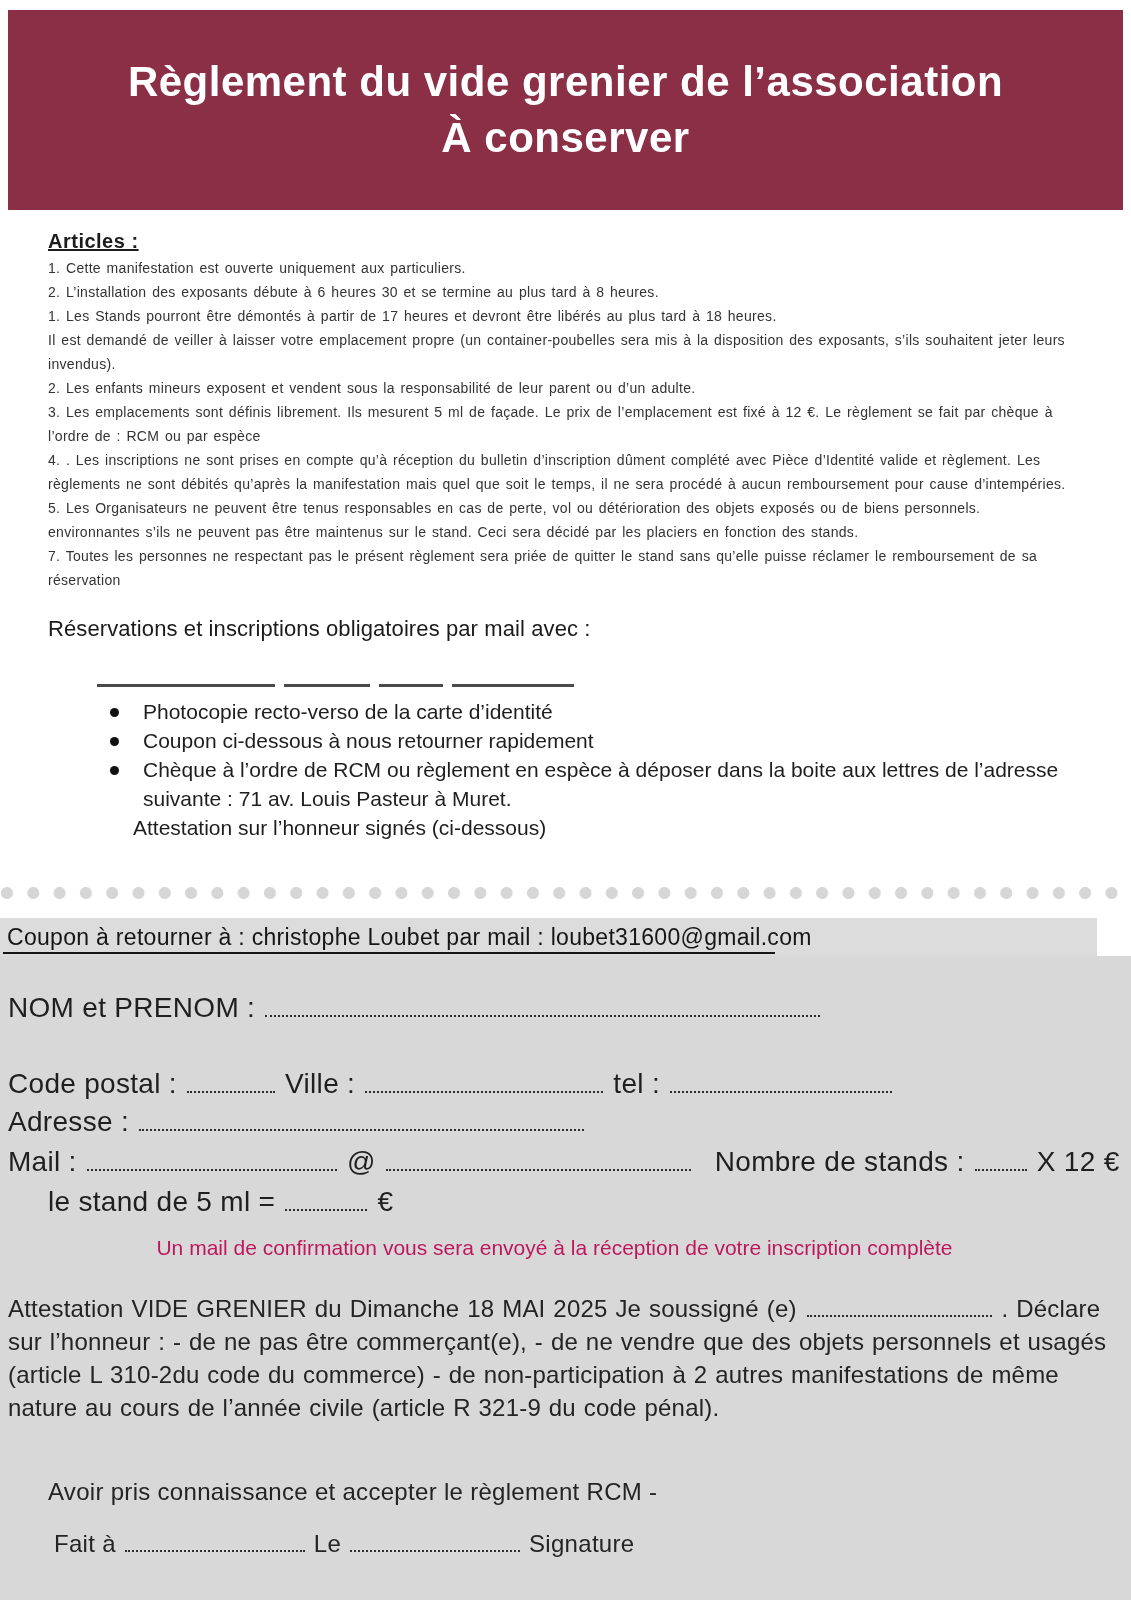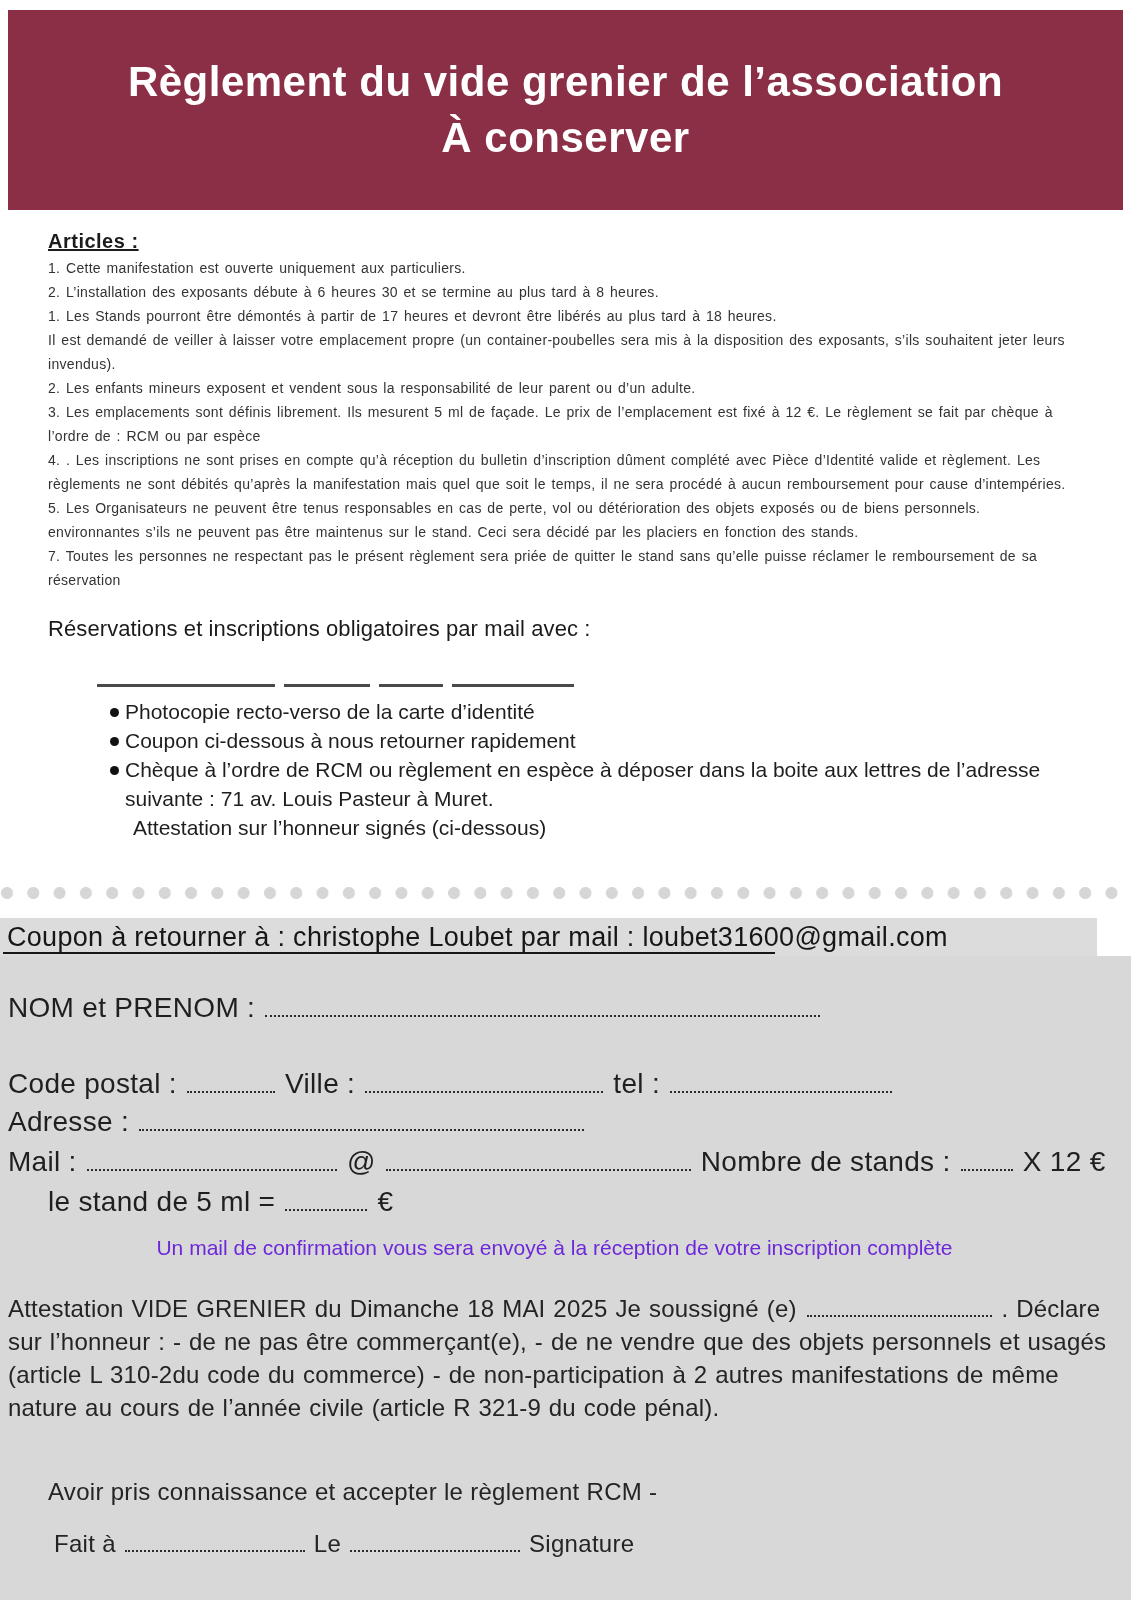--- a/index.html
+++ b/index.html
@@ -79,21 +79,21 @@
   .seg4 { width: 122px; }
 
   .bullets {
     list-style: none;
     margin: 10px 0 0 62px;
     padding: 0;
     width: 958px;
   }
   .bullets li {
     display: flex;
-    gap: 6px;
+    gap: 24px;
     font-size: 21px;
     line-height: 29px;
     color: #1e1e1e;
   }
   .dot {
     flex: none;
     width: 9px;
     height: 9px;
     border-radius: 50%;
     background: #111111;
@@ -116,21 +116,21 @@
     background-repeat: repeat-x;
   }
 
   
   .coupon-heading-strip {
     position: relative;
     margin-top: 17px;
     width: 1090px;
     height: 38px;
     background: #DCDCDC;
-    font-size: 27px;
+    font-size: 23px;
     line-height: 38px;
     color: #161616;
     padding-left: 7px;
     letter-spacing: 0.3px;
     white-space: nowrap;
   }
   .coupon-heading-strip::after {
     content: "";
     position: absolute;
     left: 3px;
@@ -168,26 +168,26 @@
   .ldr-stands  { width: 52px; }
   .ldr-stand5  { width: 82px; }
   .ldr-attest  { width: 185px; }
   .ldr-fait    { width: 180px; }
   .ldr-le      { width: 170px; }
 
   .line-adresse { margin-top: 2px; }
   .line-cp      { margin-top: 40px; }
   .line-mail    { margin-top: 4px; }
   .line-stand   { margin-top: 4px; padding-left: 40px; }
-  .lbl-stands   { }
+  .lbl-stands   { margin-left: 14px; }
 
   .confirmation {
     margin-top: 16px;
     font-size: 21px;
-    color: #6d28d9;
+    color: #be185d;
     text-align: center;
     padding-right: 30px;
   }
   .attestation {
     margin-top: 32px;
     font-size: 24px;
     line-height: 33px;
     color: #242424;
     letter-spacing: 0.2px;
     word-spacing: 1px;

